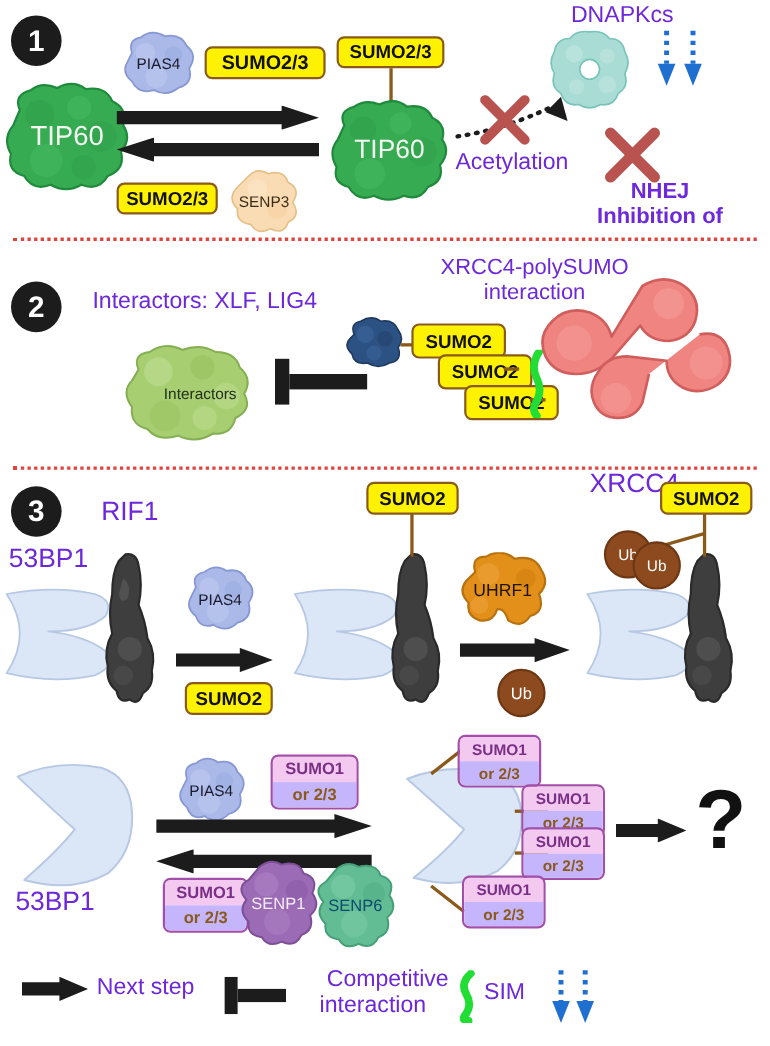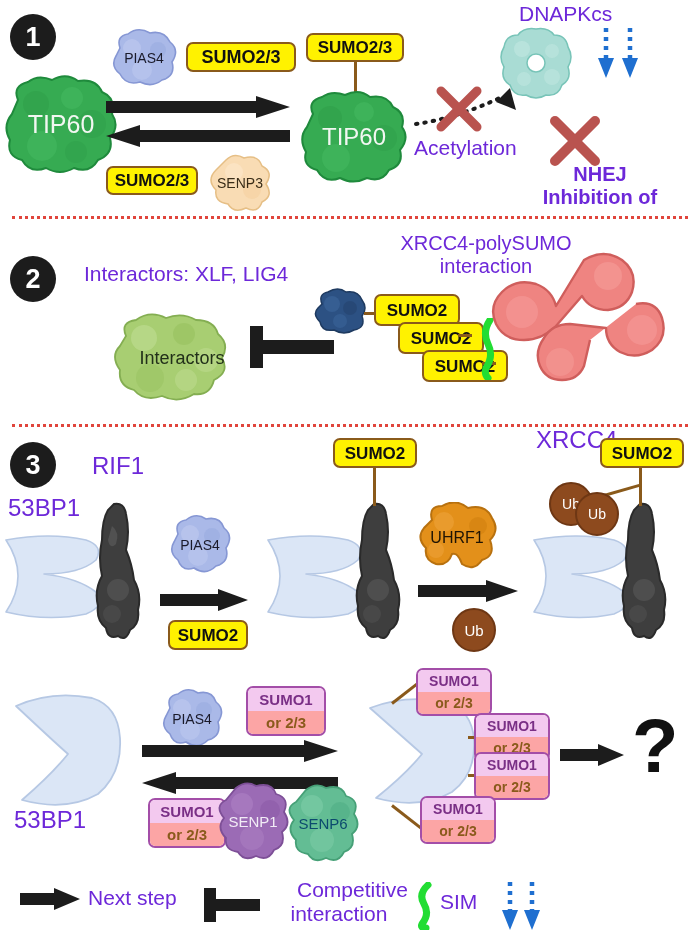--- a/index.html
+++ b/index.html
@@ -27,21 +27,21 @@
   .tag-split{
     border:2.5px solid #a34ea8;border-radius:7px;overflow:hidden;
     display:flex;flex-direction:column;box-sizing:border-box;
     font-weight:700;line-height:1;
   }
   .tag-split .top{
     background:#f3c9ef;color:#7a2f86;flex:1;
     display:flex;align-items:center;justify-content:center;
   }
   .tag-split .bot{
-    background:#fca5a5;color:#8a5a1b;flex:1;
+    background:#c4b5fd;color:#8a5a1b;flex:1;
     display:flex;align-items:center;justify-content:center;
   }
   .linker{background:#8a5a1b;position:absolute;}
   
   .lbl{font-size:20px;color:#6d28d9;white-space:nowrap;text-align:center;}
   .lbl-b{font-weight:700;}
   .center{text-align:center;}
   
   .blob-wrap{position:absolute;}
   .blob-wrap svg{display:block;}
@@ -183,21 +183,21 @@
   <div class="blob-wrap" style="left:110px;top:90px;width:120px;height:92px;">
     <svg viewBox="0 0 120 92" width="120" height="92">
       <path d="M16 24 Q10 10 26 8 Q40 -2 56 6 Q72 0 86 8 Q104 8 108 22 Q120 32 112 46 Q120 60 104 68 Q100 84 84 82 Q68 92 52 84 Q34 90 24 78 Q8 74 10 58 Q0 44 10 34 Z" fill="#a8ce72" stroke="#84ae52" stroke-width="1.8"></path>
       <circle cx="34" cy="26" r="13" fill="#bcdb8e" opacity=".7"></circle>
       <circle cx="74" cy="22" r="11" fill="#97c15f" opacity=".6"></circle>
       <circle cx="96" cy="48" r="12" fill="#bcdb8e" opacity=".6"></circle>
       <circle cx="40" cy="66" r="14" fill="#97c15f" opacity=".5"></circle>
       <circle cx="76" cy="68" r="11" fill="#bcdb8e" opacity=".6"></circle>
     </svg>
     <div class="blob-txt">
-      <span style="font-size:18px;color:#22301a;padding-left:24px;">Interactors</span>
+      <span style="font-size:14px;color:#22301a;padding-left:24px;">Interactors</span>
     </div>
   </div>
 
   <svg class="abs" style="left:250px;top:104px;" width="84" height="42" viewBox="0 0 84 42">
     <rect x="0" y="0" width="13" height="42" fill="#1c1c1c"></rect>
     <rect x="13" y="14" width="71" height="14" fill="#1c1c1c"></rect>
   </svg>
 
   <div class="blob-wrap" style="left:310px;top:288px;">
   </div>

